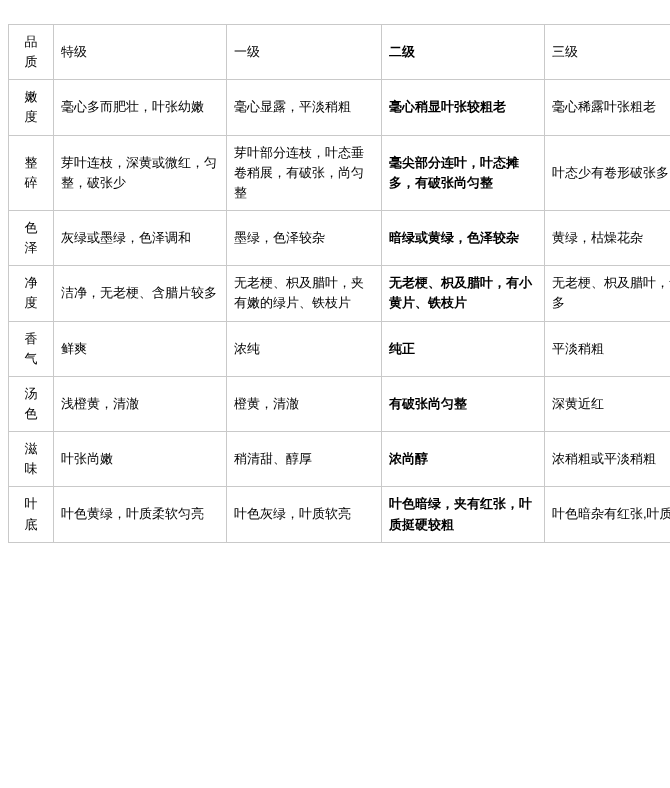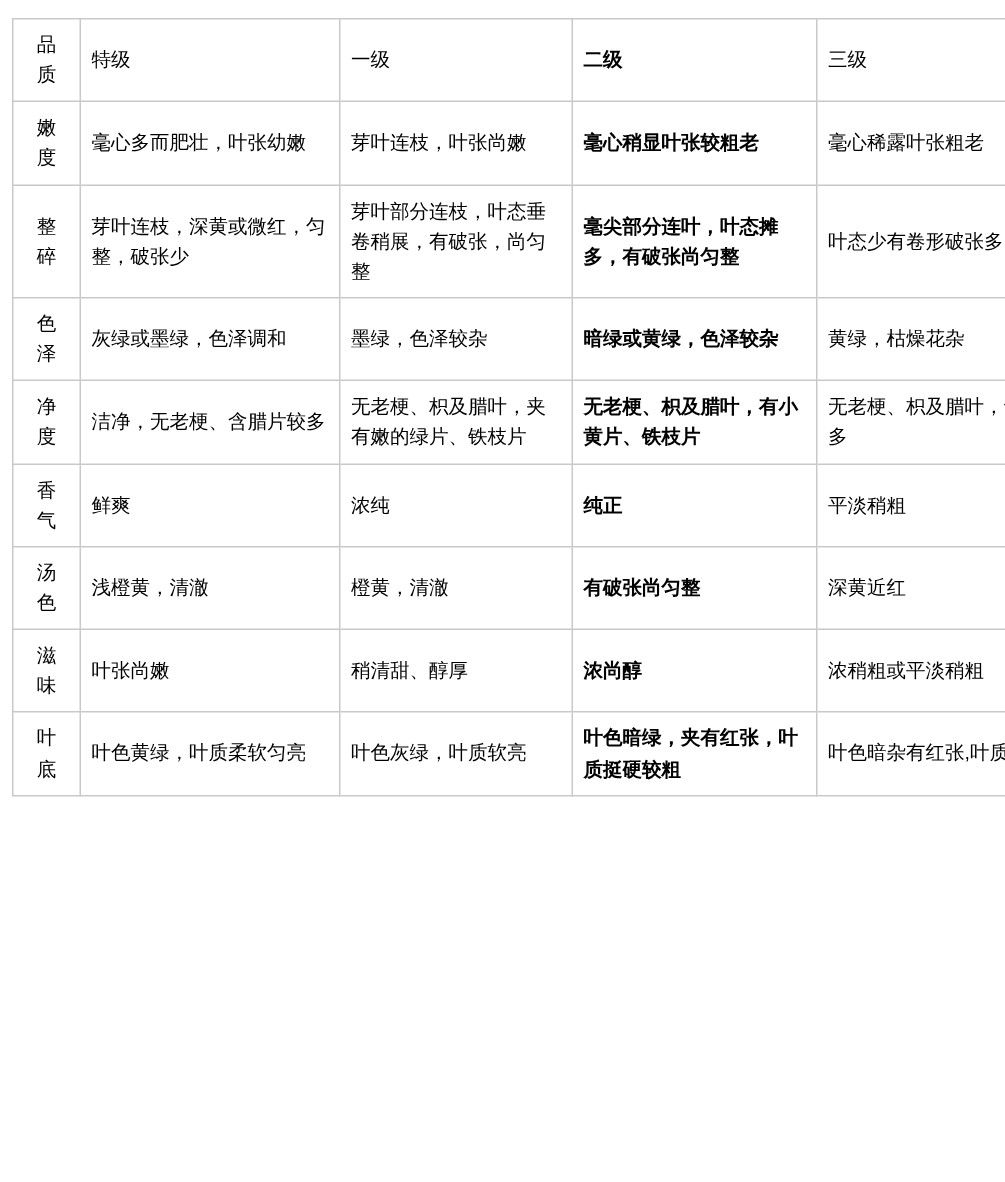--- a/index.html
+++ b/index.html
@@ -10,21 +10,21 @@
   body {
     width: 670px;
     height: 788px;
     font-family: "Liberation Sans", sans-serif;
     color: #000000;
   }
   .sheet {
     width: 670px;
     height: 788px;
     box-sizing: border-box;
-    padding: 12px 5px 5px 8px;
+    padding: 24px 5px 5px 8px;
     background: #ffffff;
   }
   table.quality-table {
     border-collapse: collapse;
     table-layout: fixed;
     width: 657px;
   }
   table.quality-table td {
     border: 1px solid #c9c9c9;
     vertical-align: middle;
@@ -62,21 +62,21 @@
         <td class="rowhead"><span>品质</span></td>
         <td class="c1">特级</td>
         <td class="c2">一级</td>
         <td class="c3">二级</td>
         <td class="c4">三级</td>
       </tr>
 
       <tr>
         <td class="rowhead"><span>嫩度</span></td>
         <td class="c1">毫心多而肥壮，叶张幼嫩</td>
-        <td class="c2">芽叶连枝，叶张尚嫩</td>
+        <td class="c2">毫心显露，平淡稍粗</td>
         <td class="c3">毫心稍显叶张较粗老</td>
         <td class="c4">毫心稀露叶张粗老</td>
       </tr>
 
       <tr>
         <td class="rowhead"><span>整碎</span></td>
         <td class="c1">芽叶连枝，深黄或微红，匀整，破张少</td>
         <td class="c2">芽叶部分连枝，叶态垂卷稍展，有破张，尚匀整</td>
         <td class="c3">毫尖部分连叶，叶态摊多，有破张尚匀整</td>
         <td class="c4">叶态少有卷形破张多，尚匀整</td>

